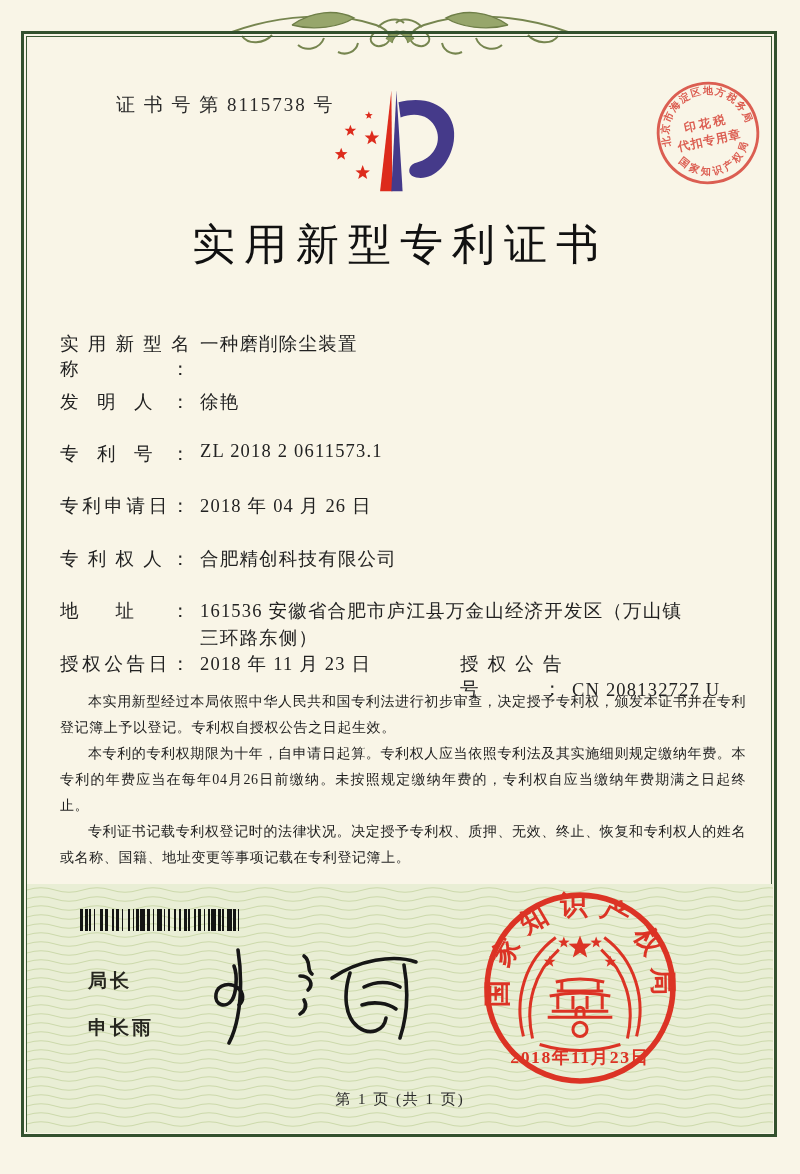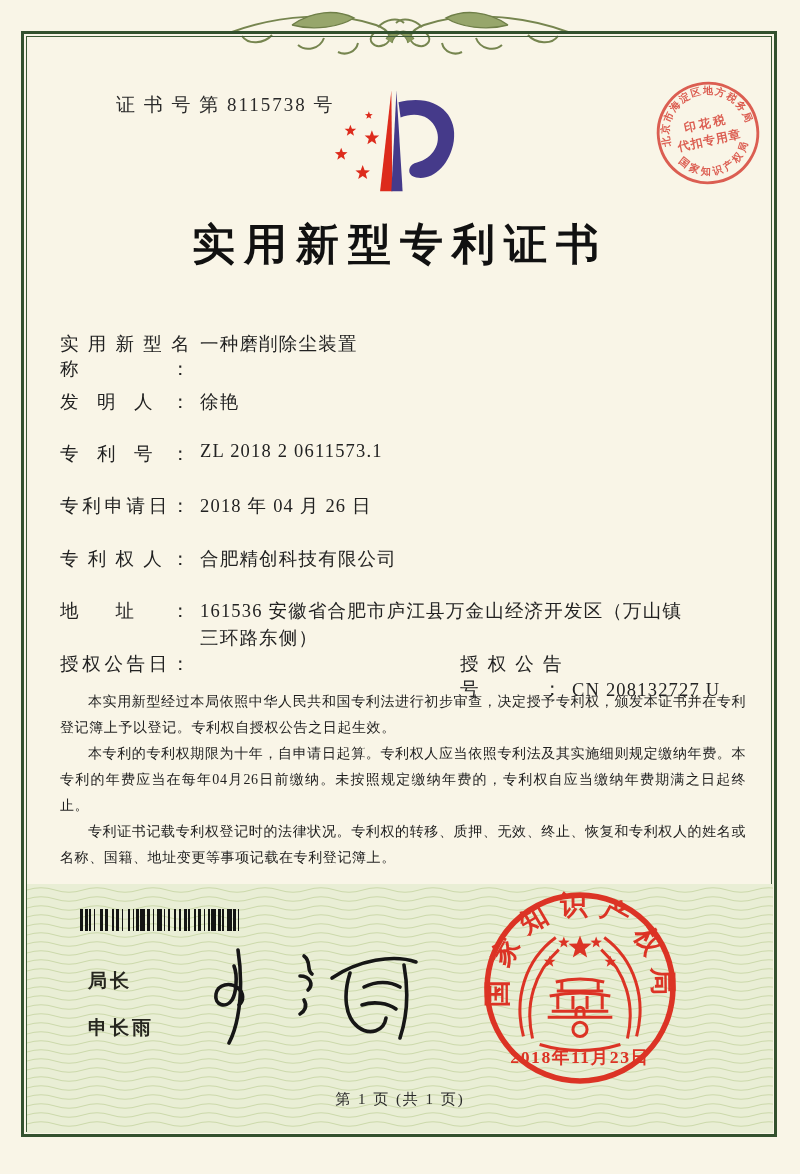--- a/index.html
+++ b/index.html
@@ -14,21 +14,21 @@
 
   
   .ornament { position:absolute; left:228px; top:4px; width:344px; height:56px; }
 
   
   .cert-no { position:absolute; left:72px; top:92px; font-size:19px; letter-spacing:2px; color:#2a2a2a;margin-left:44px; }
   .logo { position:absolute; left:333px; top:84px; width:130px; height:112px; }
   .tax-stamp { position:absolute; left:641px; top:66px; width:134px; height:134px;
                transform:rotate(-12deg); opacity:.88; }
   .title { position:absolute; left:0; top:216px; width:100%; text-align:center;
-           font-size:43px; font-weight:700; letter-spacing:9px; color:#111; }
+           font-size:43px; font-weight:400; letter-spacing:9px; color:#111; }
 
   
   .row { position:absolute; left:60px; display:flex; font-size:18.5px; letter-spacing:.5px; }
   .flabel { width:130px; flex:0 0 130px; text-align:justify; text-align-last:justify; }
   .fvalue { margin-left:10px; letter-spacing:1.2px; white-space:nowrap; }
   .fvalue .vline { line-height:27px; }
   .r1{top:331px} .r2{top:389px} .r3{top:441px} .r4{top:493px}
   .r5{top:546px} .r6{top:598px} .r7{top:651px}
   .grant-group { position:absolute; left:400px; top:0; display:flex;align-items:flex-end; }
   .grant-group .flabel { width:102px; flex:0 0 102px; }
@@ -135,30 +135,31 @@
   </div>
   <div class="row r6">
     <span class="flabel">地址：</span>
     <span class="fvalue">
       <div class="vline">161536 安徽省合肥市庐江县万金山经济开发区（万山镇</div>
       <div class="vline">三环路东侧）</div>
     </span>
   </div>
   <div class="row r7">
     <span class="flabel">授权公告日：</span>
+    <span class="fvalue">2018 年 11 月 23 日</span>
     <span class="grant-group">
       <span class="flabel">授权公告号：</span>
       <span class="fvalue">CN 208132727 U</span>
     </span>
   </div>
 
   <div class="paras">
     <p>本实用新型经过本局依照中华人民共和国专利法进行初步审查，决定授予专利权，颁发本证书并在专利登记簿上予以登记。专利权自授权公告之日起生效。</p>
     <p>本专利的专利权期限为十年，自申请日起算。专利权人应当依照专利法及其实施细则规定缴纳年费。本专利的年费应当在每年04月26日前缴纳。未按照规定缴纳年费的，专利权自应当缴纳年费期满之日起终止。</p>
-    <p>专利证书记载专利权登记时的法律状况。专利权的转移、质押、无效、终止、恢复和专利权人的姓名或名称、国籍、地址变更等事项记载在专利登记簿上。</p>
+    <p>专利证书记载专利权登记时的法律状况。决定授予专利权、质押、无效、终止、恢复和专利权人的姓名或名称、国籍、地址变更等事项记载在专利登记簿上。</p>
   </div>
 
   <div class="green-band">
     <svg id="waveSvg" viewBox="0 0 746 249" preserveAspectRatio="none">
         <path d="M0 6 q14 -4.5 28 0 t28 0 q14 -4.5 28 0 t28 0 q14 -4.5 28 0 t28 0 q14 -4.5 28 0 t28 0 q14 -4.5 28 0 t28 0 q14 -4.5 28 0 t28 0 q14 -4.5 28 0 t28 0 q14 -4.5 28 0 t28 0 q14 -4.5 28 0 t28 0 q14 -4.5 28 0 t28 0 q14 -4.5 28 0 t28 0 q14 -4.5 28 0 t28 0 q14 -4.5 28 0 t28 0 q14 -4.5 28 0 t28 0" fill="none" stroke="#ccd9ab" stroke-width="1"></path>
         <path d="M0 15 q14 -4.5 28 0 t28 0 q14 -4.5 28 0 t28 0 q14 -4.5 28 0 t28 0 q14 -4.5 28 0 t28 0 q14 -4.5 28 0 t28 0 q14 -4.5 28 0 t28 0 q14 -4.5 28 0 t28 0 q14 -4.5 28 0 t28 0 q14 -4.5 28 0 t28 0 q14 -4.5 28 0 t28 0 q14 -4.5 28 0 t28 0 q14 -4.5 28 0 t28 0 q14 -4.5 28 0 t28 0 q14 -4.5 28 0 t28 0" fill="none" stroke="#ccd9ab" stroke-width="1"></path>
         <path d="M0 24 q14 -4.5 28 0 t28 0 q14 -4.5 28 0 t28 0 q14 -4.5 28 0 t28 0 q14 -4.5 28 0 t28 0 q14 -4.5 28 0 t28 0 q14 -4.5 28 0 t28 0 q14 -4.5 28 0 t28 0 q14 -4.5 28 0 t28 0 q14 -4.5 28 0 t28 0 q14 -4.5 28 0 t28 0 q14 -4.5 28 0 t28 0 q14 -4.5 28 0 t28 0 q14 -4.5 28 0 t28 0 q14 -4.5 28 0 t28 0" fill="none" stroke="#ccd9ab" stroke-width="1"></path>
         <path d="M0 33 q14 -4.5 28 0 t28 0 q14 -4.5 28 0 t28 0 q14 -4.5 28 0 t28 0 q14 -4.5 28 0 t28 0 q14 -4.5 28 0 t28 0 q14 -4.5 28 0 t28 0 q14 -4.5 28 0 t28 0 q14 -4.5 28 0 t28 0 q14 -4.5 28 0 t28 0 q14 -4.5 28 0 t28 0 q14 -4.5 28 0 t28 0 q14 -4.5 28 0 t28 0 q14 -4.5 28 0 t28 0 q14 -4.5 28 0 t28 0" fill="none" stroke="#ccd9ab" stroke-width="1"></path>
         <path d="M0 42 q14 -4.5 28 0 t28 0 q14 -4.5 28 0 t28 0 q14 -4.5 28 0 t28 0 q14 -4.5 28 0 t28 0 q14 -4.5 28 0 t28 0 q14 -4.5 28 0 t28 0 q14 -4.5 28 0 t28 0 q14 -4.5 28 0 t28 0 q14 -4.5 28 0 t28 0 q14 -4.5 28 0 t28 0 q14 -4.5 28 0 t28 0 q14 -4.5 28 0 t28 0 q14 -4.5 28 0 t28 0 q14 -4.5 28 0 t28 0" fill="none" stroke="#ccd9ab" stroke-width="1"></path>
         <path d="M0 51 q14 -4.5 28 0 t28 0 q14 -4.5 28 0 t28 0 q14 -4.5 28 0 t28 0 q14 -4.5 28 0 t28 0 q14 -4.5 28 0 t28 0 q14 -4.5 28 0 t28 0 q14 -4.5 28 0 t28 0 q14 -4.5 28 0 t28 0 q14 -4.5 28 0 t28 0 q14 -4.5 28 0 t28 0 q14 -4.5 28 0 t28 0 q14 -4.5 28 0 t28 0 q14 -4.5 28 0 t28 0 q14 -4.5 28 0 t28 0" fill="none" stroke="#ccd9ab" stroke-width="1"></path>

